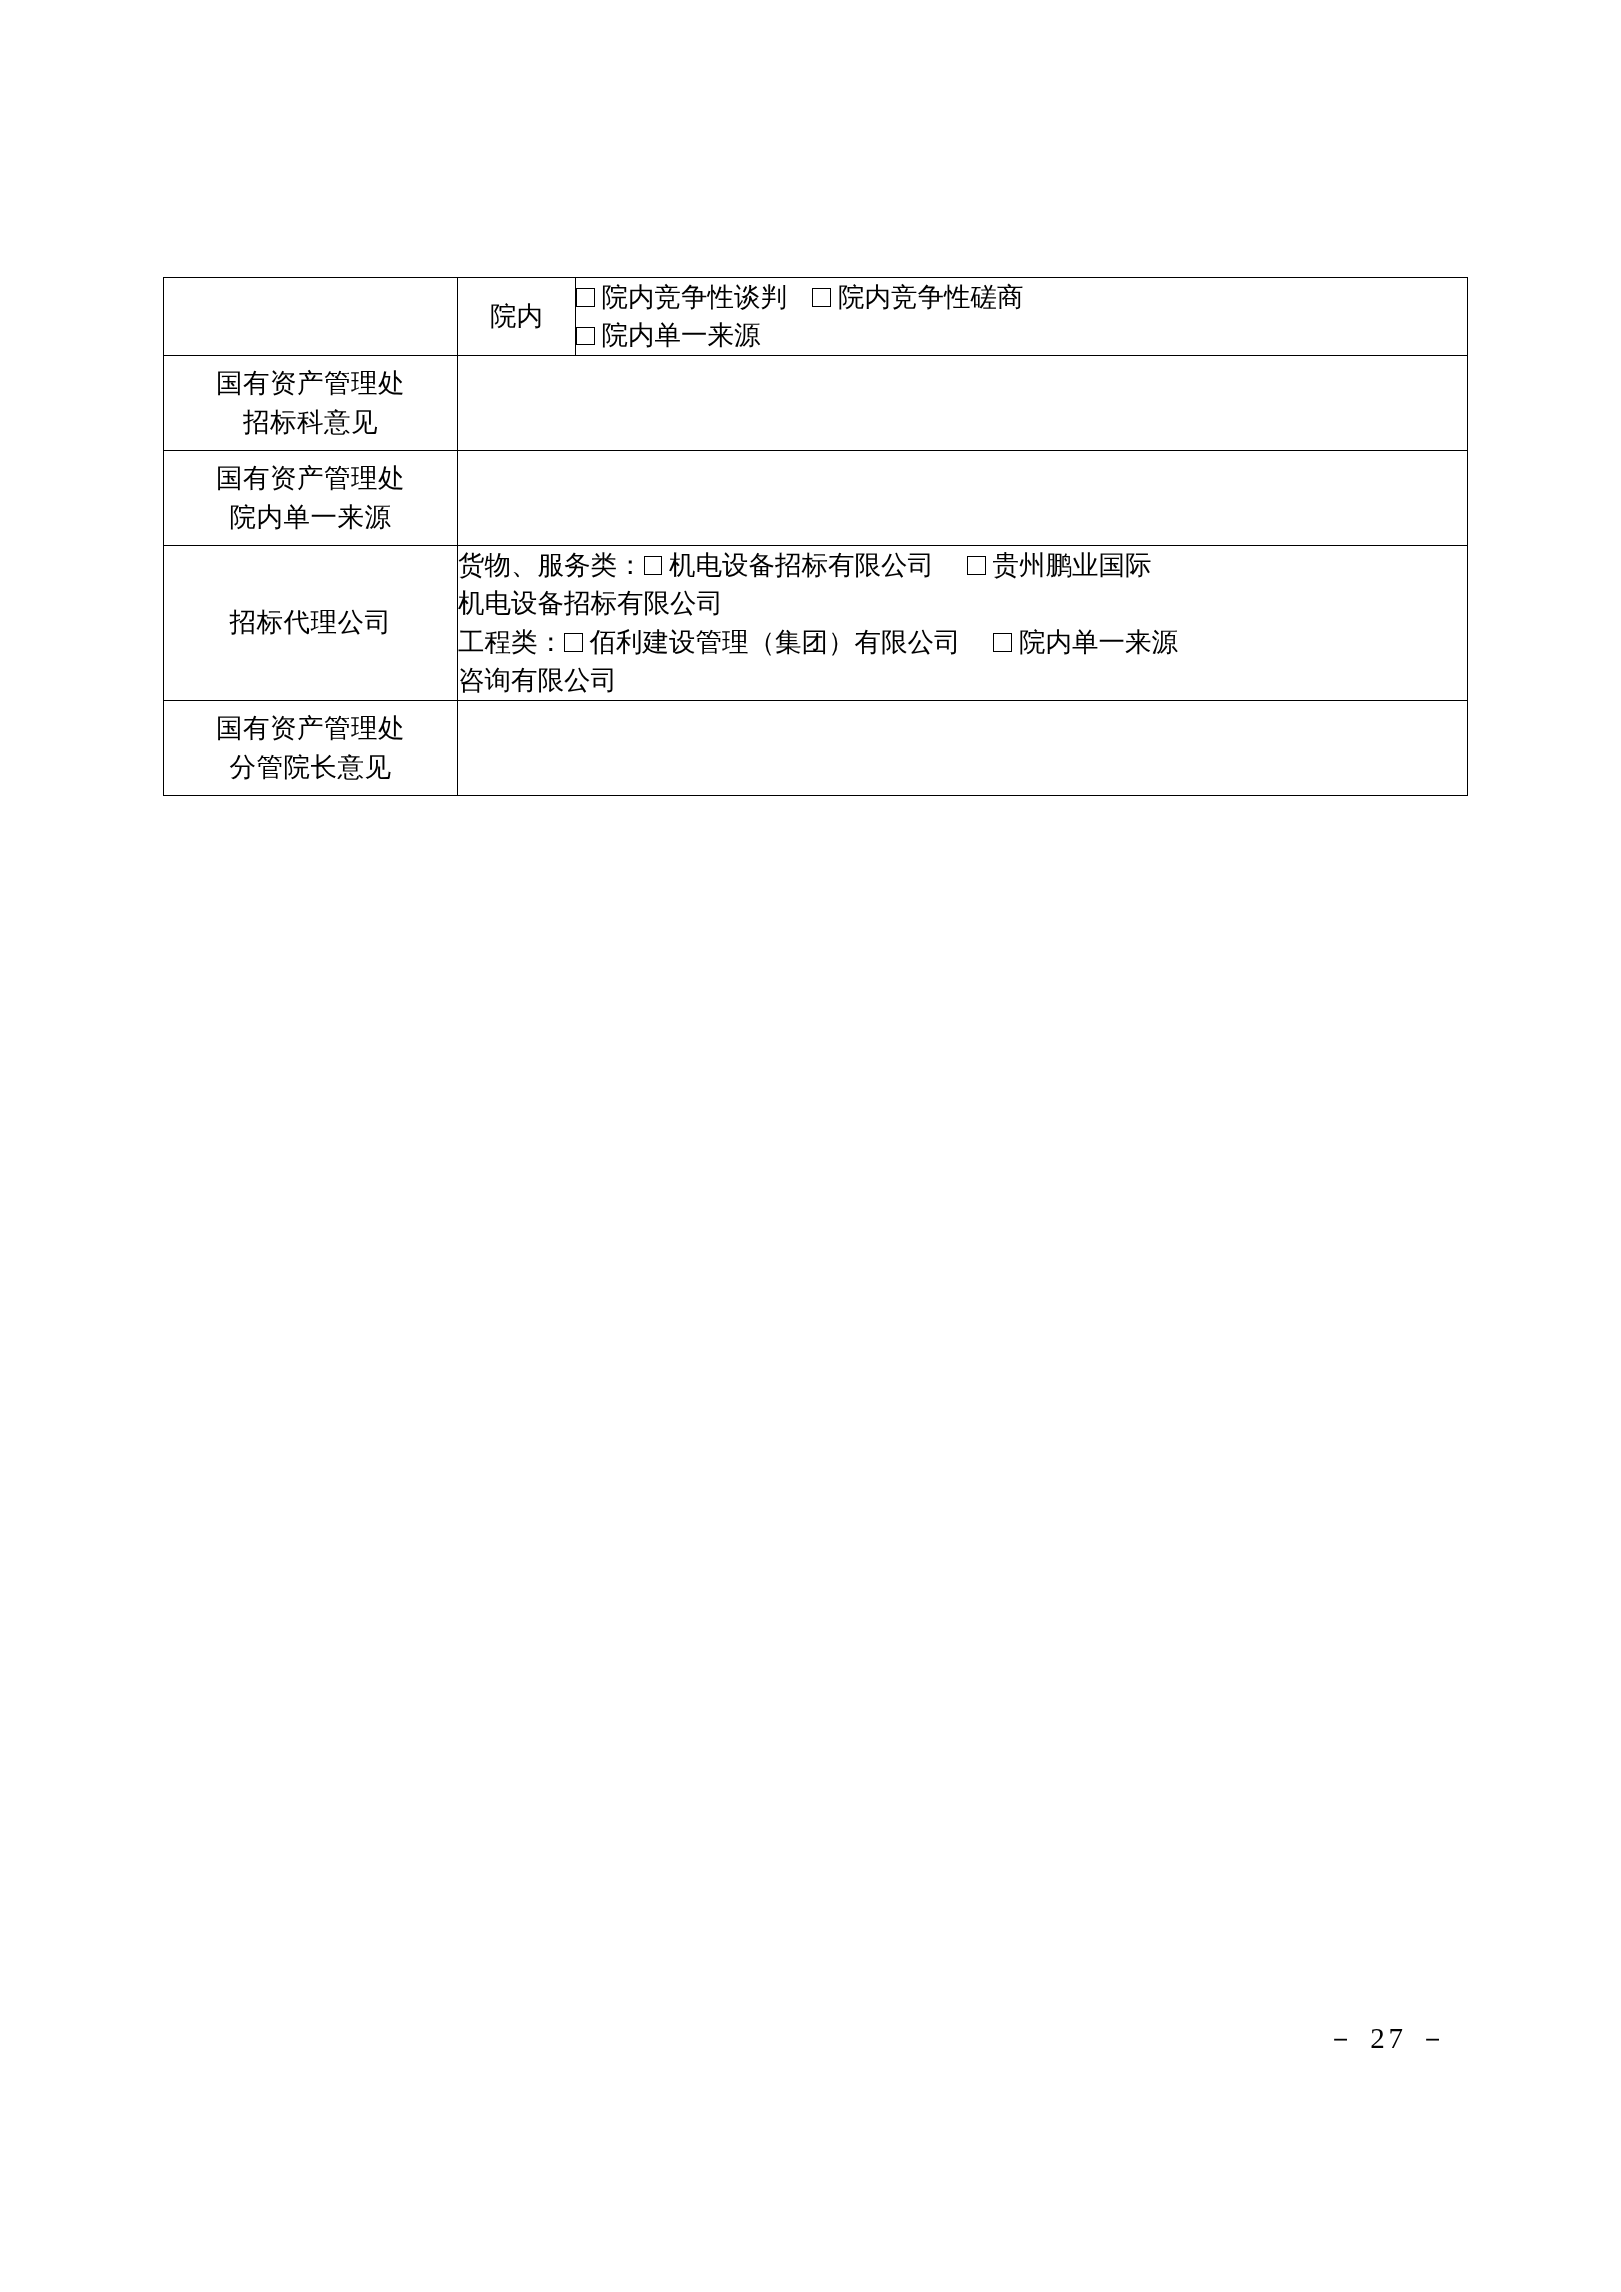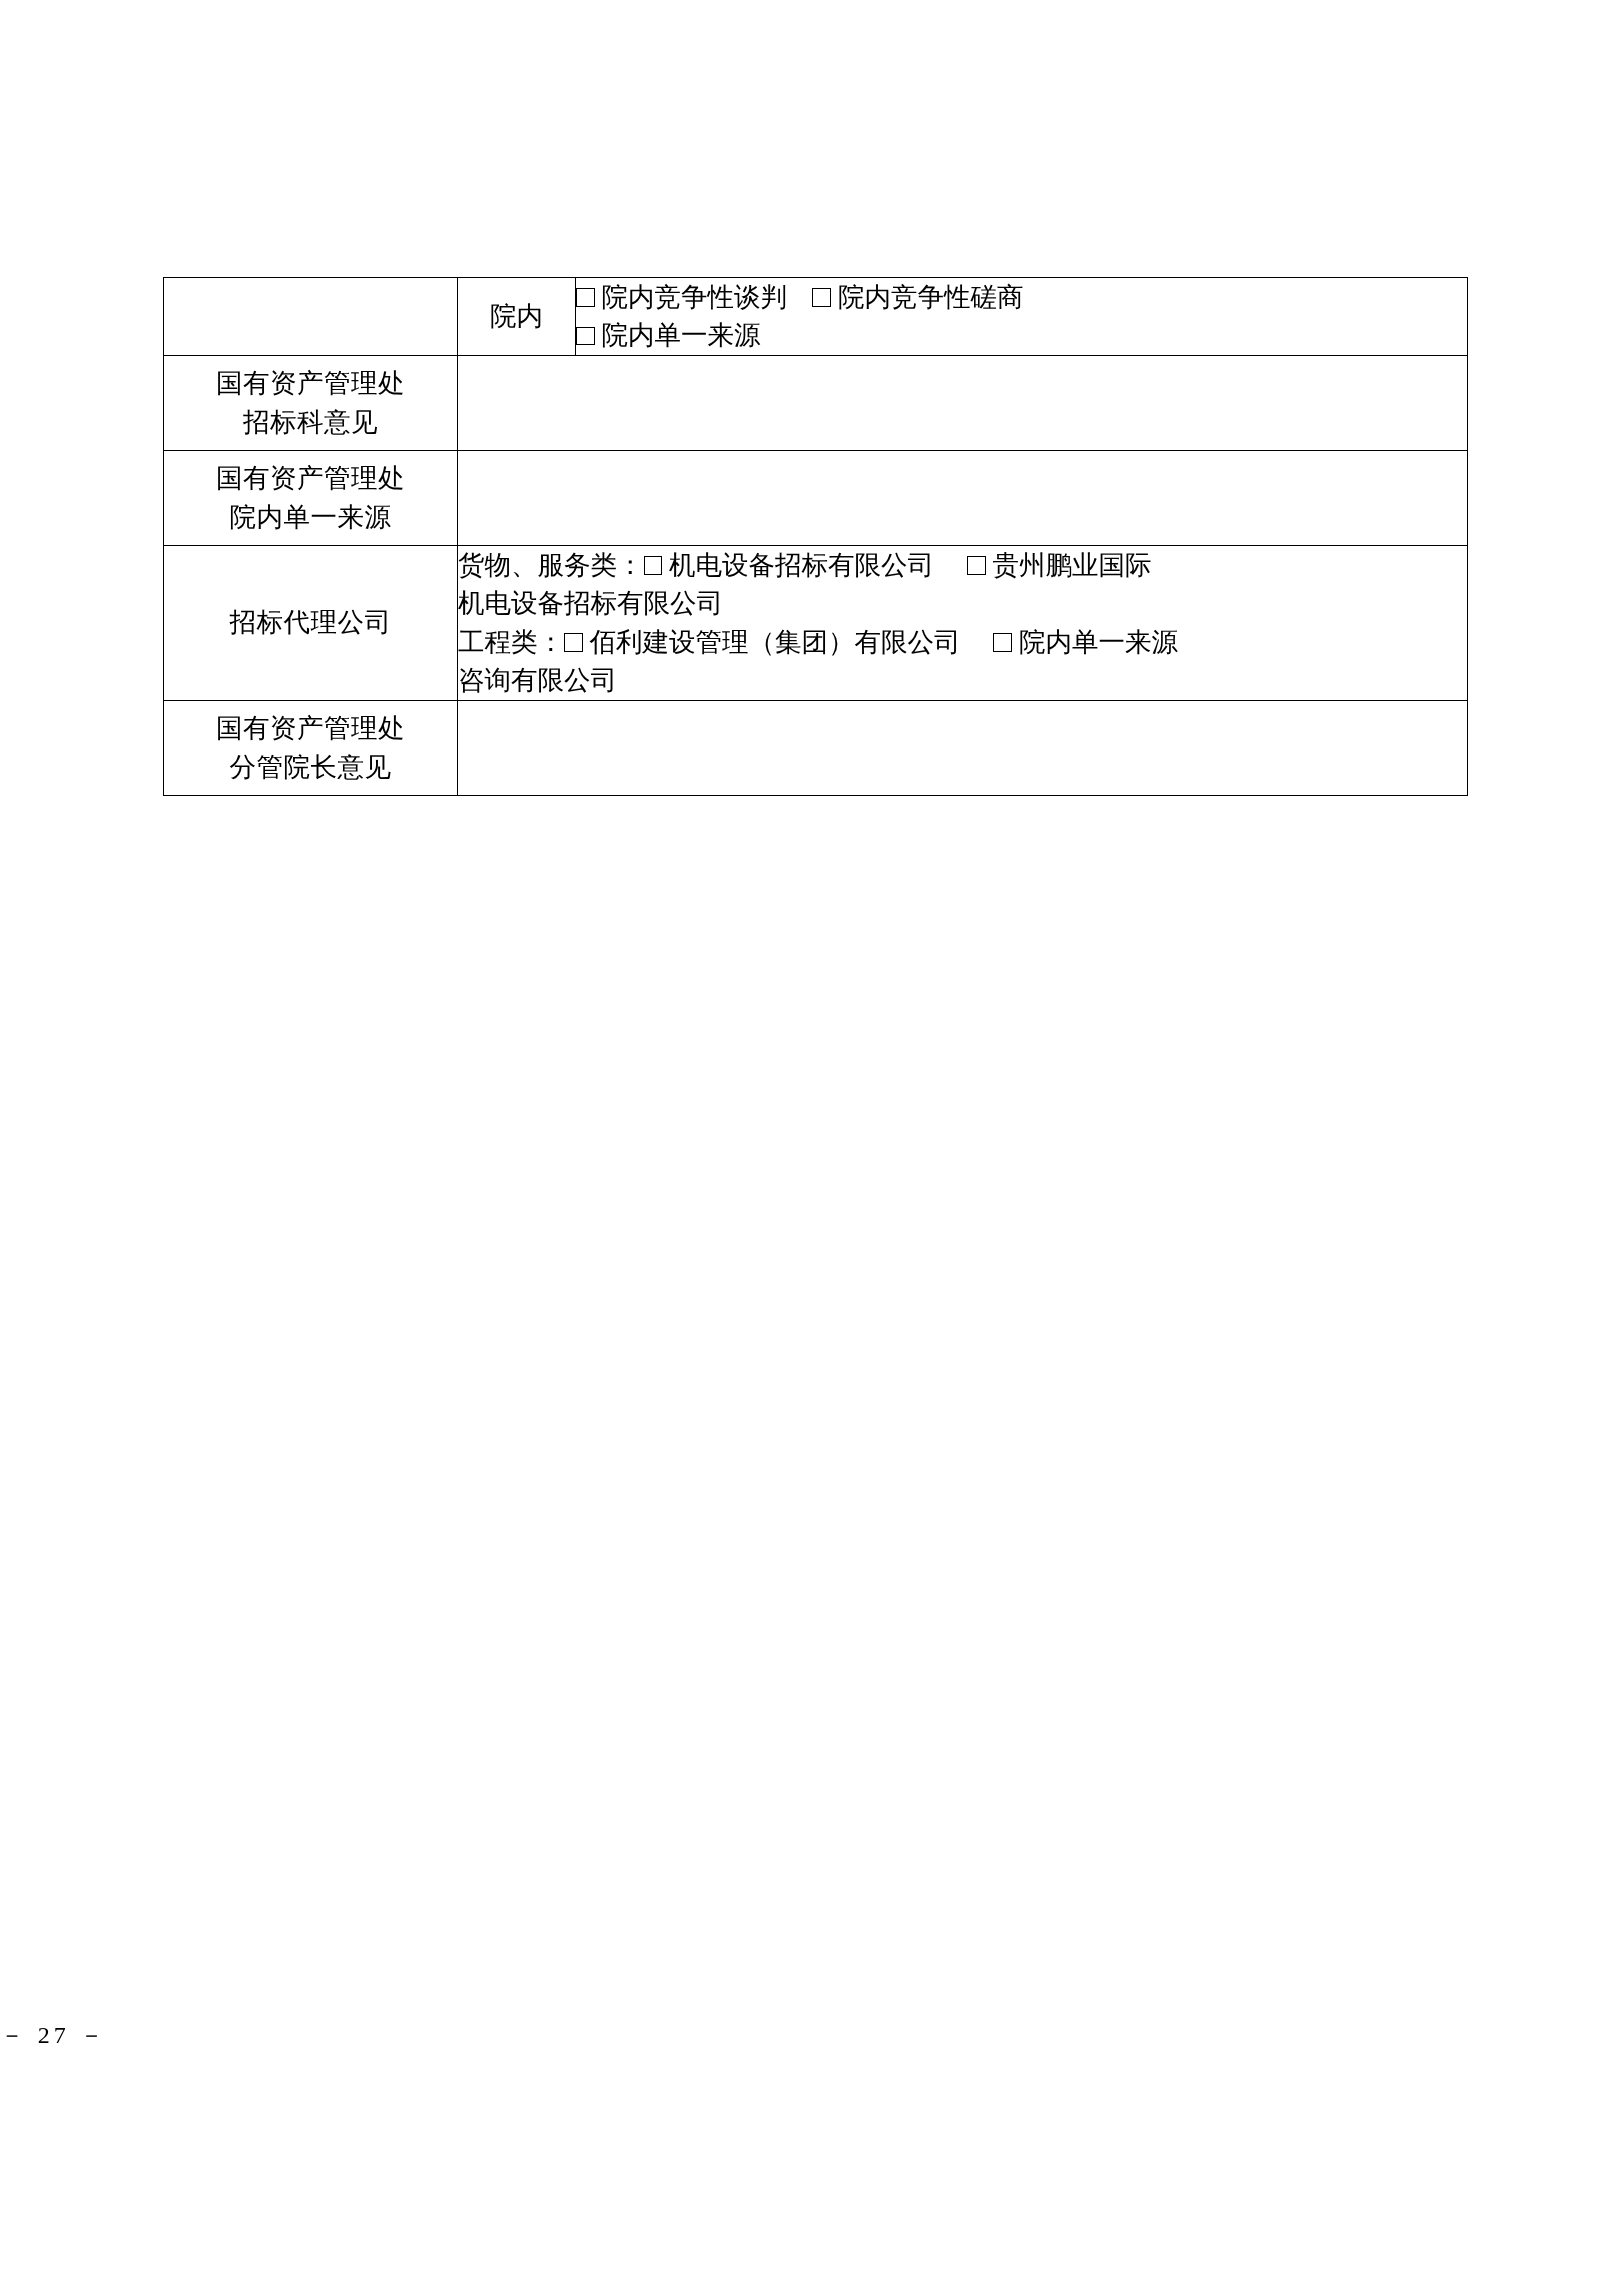--- a/index.html
+++ b/index.html
@@ -75,21 +75,22 @@
     top: 1px;
     box-sizing: border-box;
   }
   .gap-sm { display:inline-block; width: 25.5px; }
   .gap-md { display:inline-block; width: 33px; }
   .pagenum {
     position: absolute;
     left: 0;
     top: 2019px;
     width: 1451px;
-    font-size: 24px;
+    text-align: right;
+    font-size: 29px;
     letter-spacing: 3.9px;
     font-family: "Liberation Serif", "DejaVu Serif", serif;
   }
 </style>
 </head>
 <body>
 
 <div class="page">
 
   <table class="form-table">

